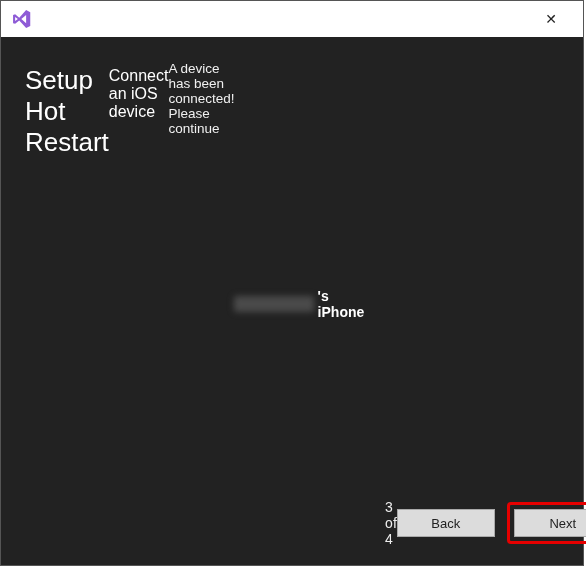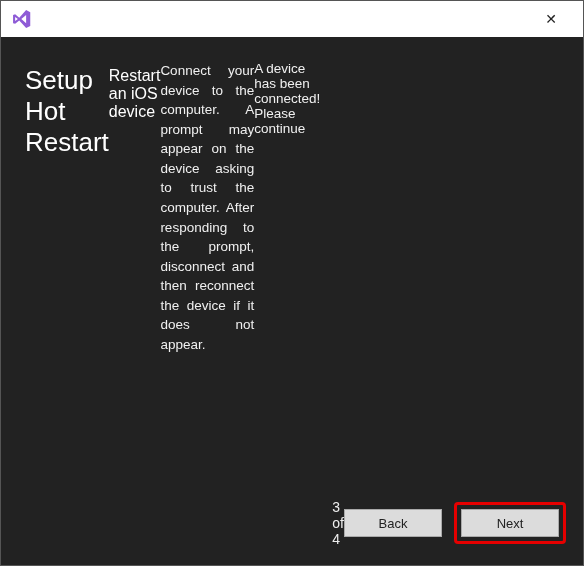--- a/index.html
+++ b/index.html
@@ -142,26 +142,29 @@
     </div>
     <div class="close">
       <span>✕</span>
     </div>
   </div>
 
   <div class="content">
 
     <div class="heading">Setup Hot Restart</div>
 
-    <div class="subheading">Restart an iOS device</div>
+    <div class="subheading">Connect an iOS device</div>
 
-    <div class="body-text">Connect your device to the computer. A prompt may appear on the device asking to trust the computer. After responding to the prompt, disconnect and then reconnect the device if it does not appear.</div>
 
     <div class="status-text">A device has been connected! Please continue</div>
 
+    <div class="device-row">
+      <span class="blurred-name"></span>
+      <span>'s iPhone</span>
+    </div>
 
     <div class="footer">
       <div class="page-indicator">3 of 4</div>
 
       <div class="buttons">
         <div class="btn">Back</div>
         <div class="btn-highlight-wrap">
           <div class="btn">Next</div>
         </div>
       </div>

